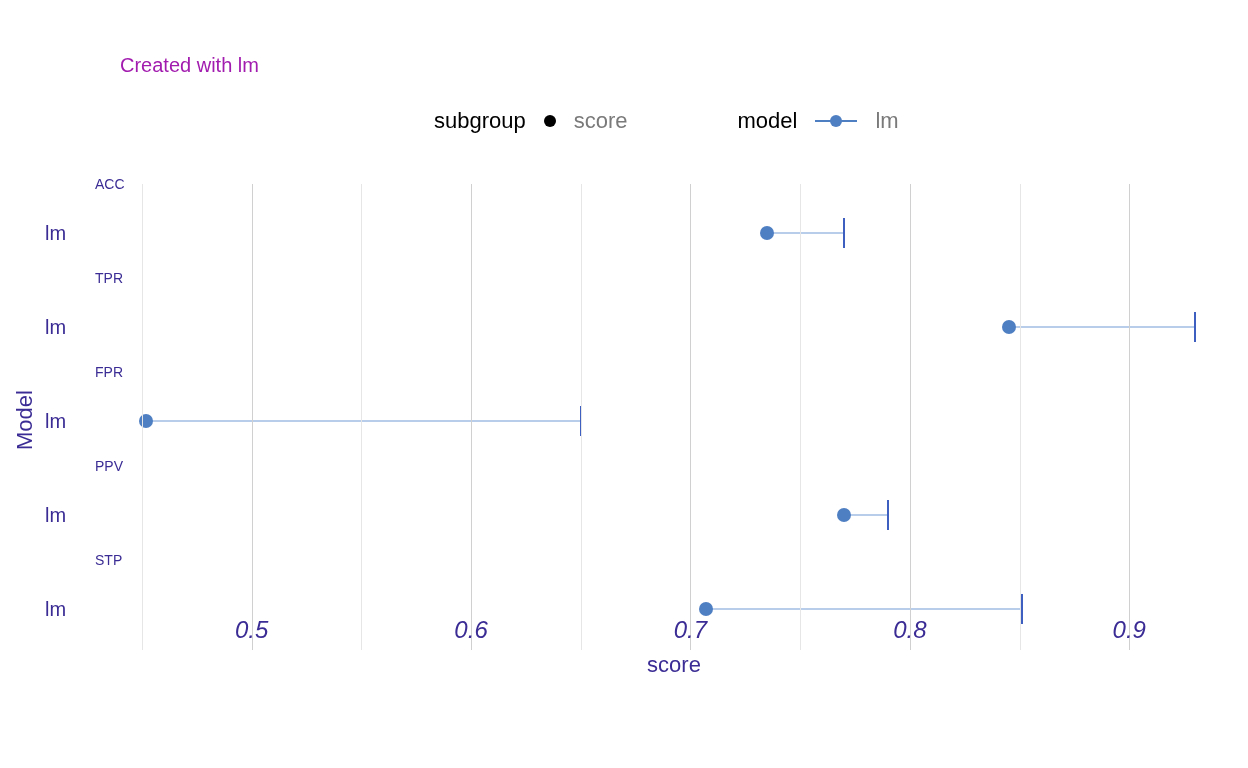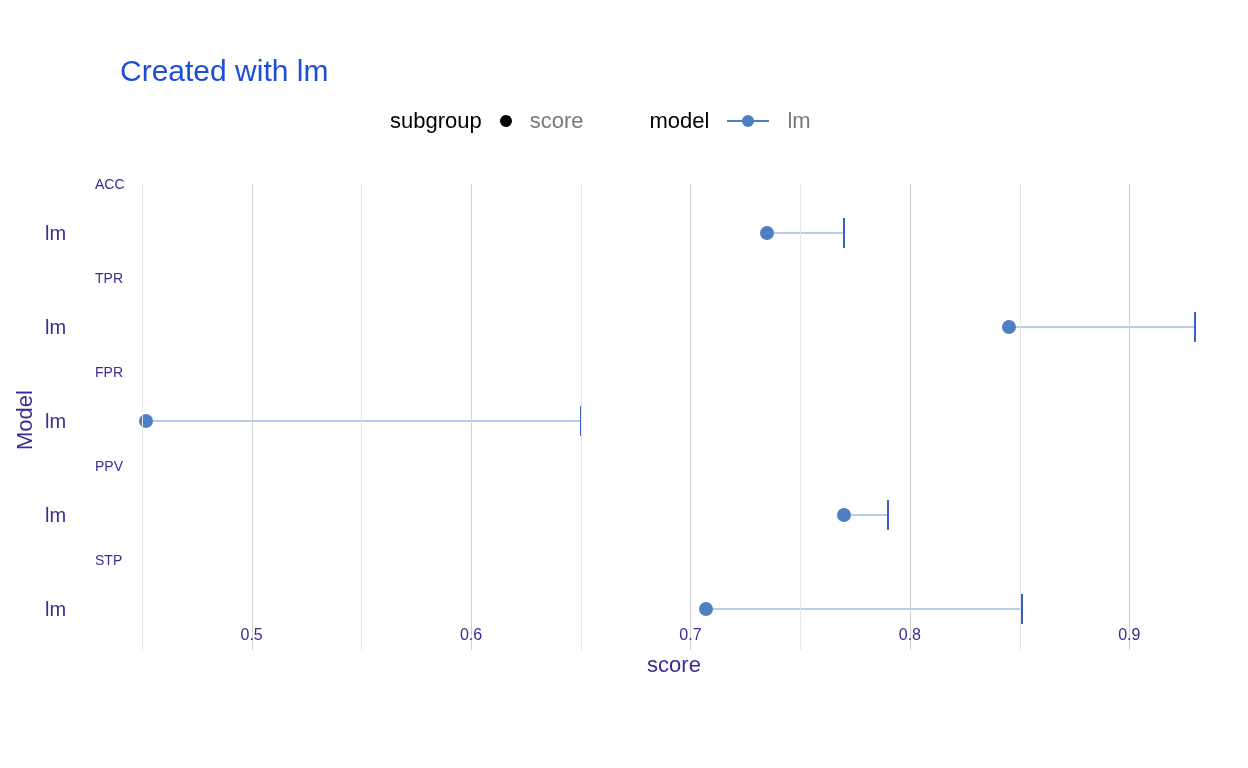--- a/index.html
+++ b/index.html
@@ -20,33 +20,33 @@
     position: absolute;
     left: 120px;
     top: 14px;
     font-size: 32px;
     color: #3f2f9e;
   }
   .subtitle {
     position: absolute;
     left: 120px;
     top: 54px;
-    font-size: 30px;
-    color: #1d4ed8;
+    font-size: 20px;
+    color: #a21caf;
   }
   .legend {
     position: absolute;
     left: 390px;
     top: 108px;
     font-size: 22px;
     display: flex;
     align-items: center;
     gap: 18px;
   }
-  .legend .lbl-strong { color: #000; }
+  .legend .lbl-strong { color: #000; margin-left: 44px; }
   .legend .dot {
     width: 12px; height: 12px; border-radius: 50%;
     background: #000; display: inline-block;
   }
   .legend .modelmark {
     display: inline-flex; align-items: center;
   }
   .legend .modelmark .hline {
     width: 16px; height: 2px; background: #4f7fc3;
   }
@@ -113,23 +113,24 @@
     height: 14px;
     border-radius: 50%;
     background: #4f7fc3;
     transform: translateX(-7px);
   }
 
   
   .xtick {
     position: absolute;
     bottom: 36px;
-    font-size: 16px;
+    font-size: 24px;
     color: #3a2c94;
     transform: translateX(-50%);
+    font-style: italic;
   }
   .xlabel {
     position: absolute;
     left: 50%; bottom: 2px;
     transform: translateX(-50%);
     font-size: 22px;
     color: #3a2c94;
   }
   .ylabel {
     position: absolute;

